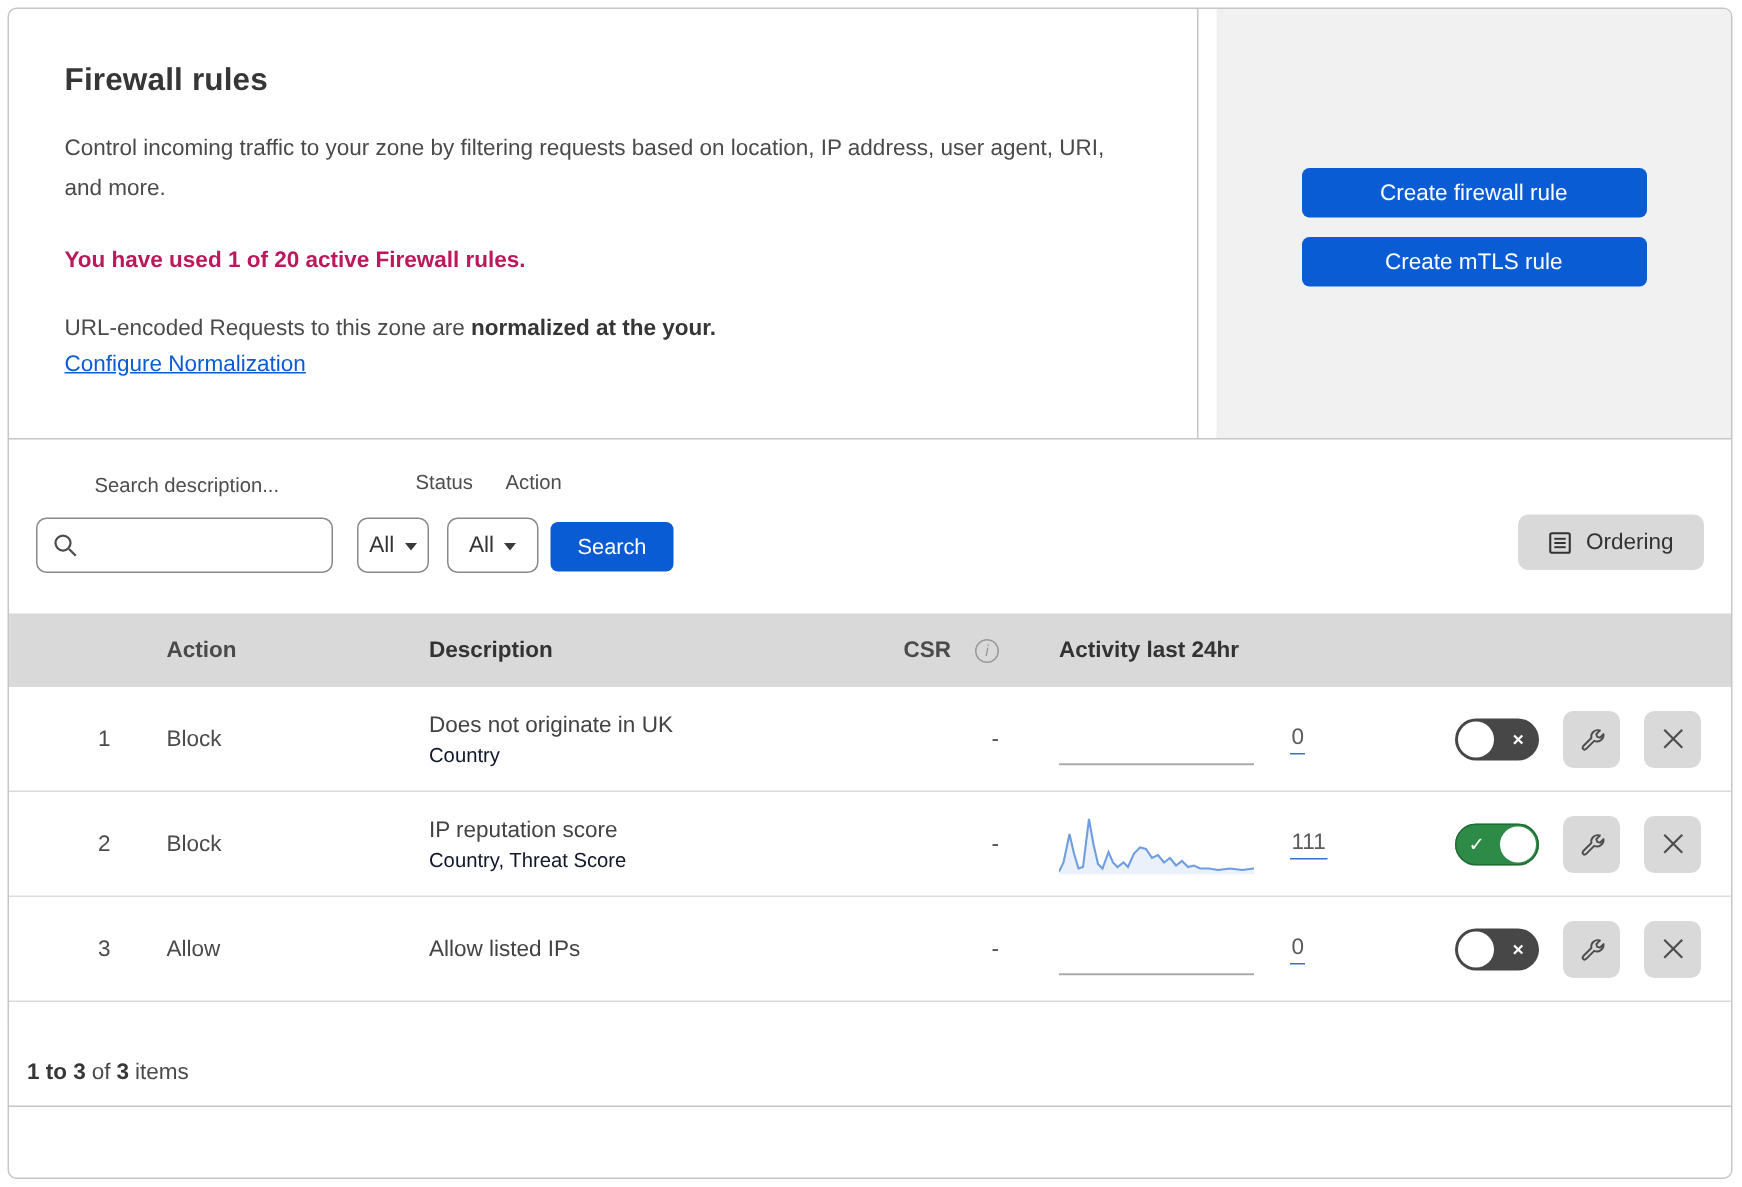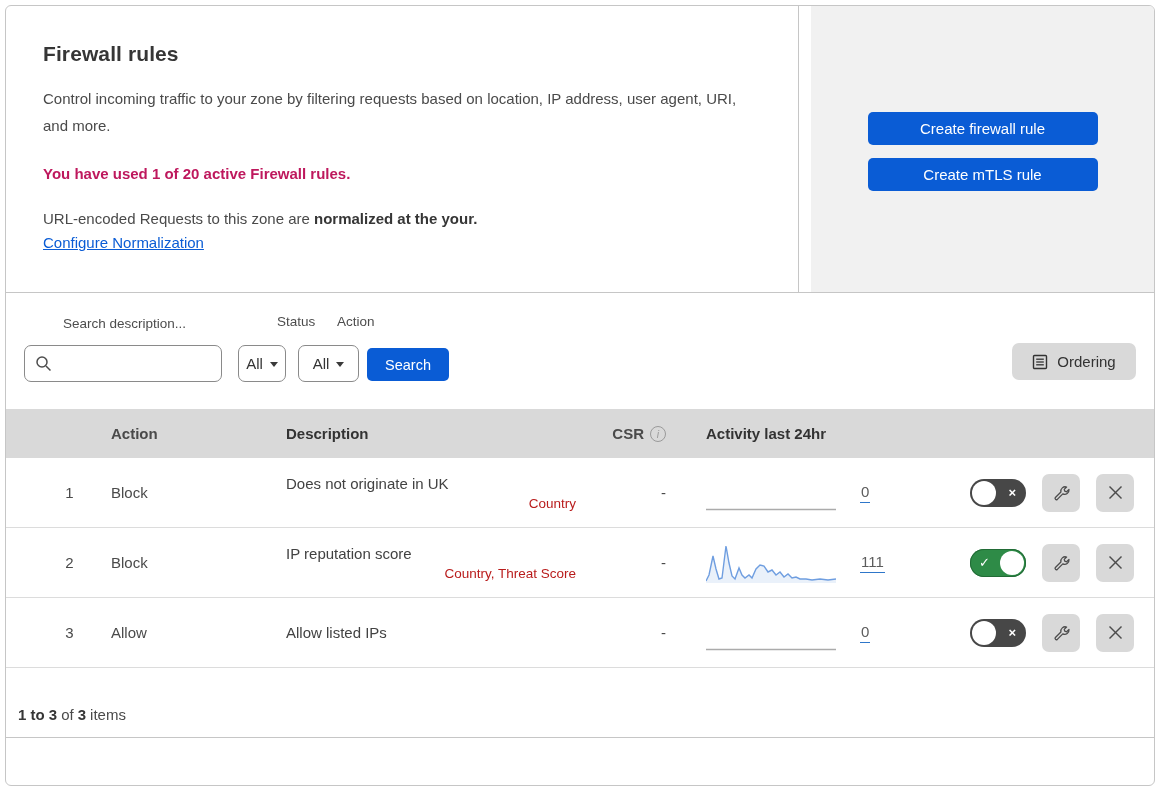--- a/index.html
+++ b/index.html
@@ -65,23 +65,23 @@
   
   .thead { height:49px; background:#d9d9d9; display:flex; align-items:center; flex:none;
     font-size:15px; font-weight:700; color:#333; }
   .trow { height:70px; display:flex; align-items:center; border-bottom:1px solid #dcdcdc; flex:none; font-size:15px; }
   .col-index { width:105px; flex:none; padding-left:22px; text-align:center; color:#4a4a4a; }
   .col-action { width:175px; flex:none; color:#4a4a4a; }
   .col-desc { width:290px; flex:none; }
   .col-csr { width:100px; flex:none; text-align:right; padding-right:10px; color:#4a4a4a; }
   .col-activity { width:230px; flex:none; padding-left:30px; display:flex; align-items:center; }
   .col-controls { flex:1; display:flex; align-items:center; justify-content:flex-end; gap:16px; padding-right:20px; }
-  .thead .col-csr { display:flex; align-items:center; justify-content:flex-end; gap:6px; }
+  .thead .col-csr { display:flex; align-items:center; justify-content:flex-end; gap:16px; }
   .desc-main { font-size:15px; color:#424242; }
-  .desc-sub { font-size:13.5px; color:#b91c1c; margin-top:4px;text-align:right; }
+  .desc-sub { font-size:13.5px; color:#0f172a; margin-top:4px; }
   .info-icon {
     width:16px; height:16px; border:1px solid #9a9a9a; border-radius:50%;
     color:#9a9a9a; font-size:10.5px; font-weight:400; line-height:14px; text-align:center;
     font-style:italic; cursor:pointer; flex:none;
   }
   .spark { width:130px; height:40px; flex:none; }
   .count-link { margin-left:24px; font-size:15px; color:#5c5c5c; text-decoration:none;
     border-bottom:1.5px solid #2e76c9; padding:0 1px 2px; cursor:pointer; }
 
   

